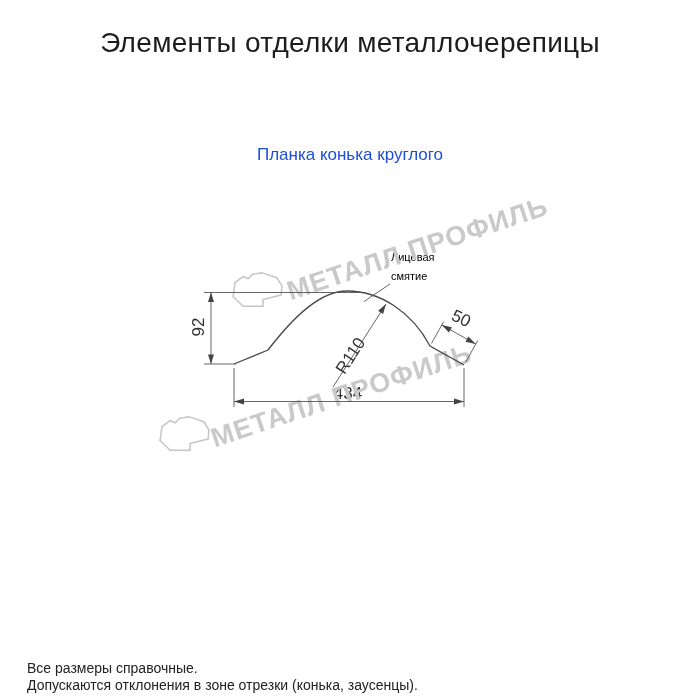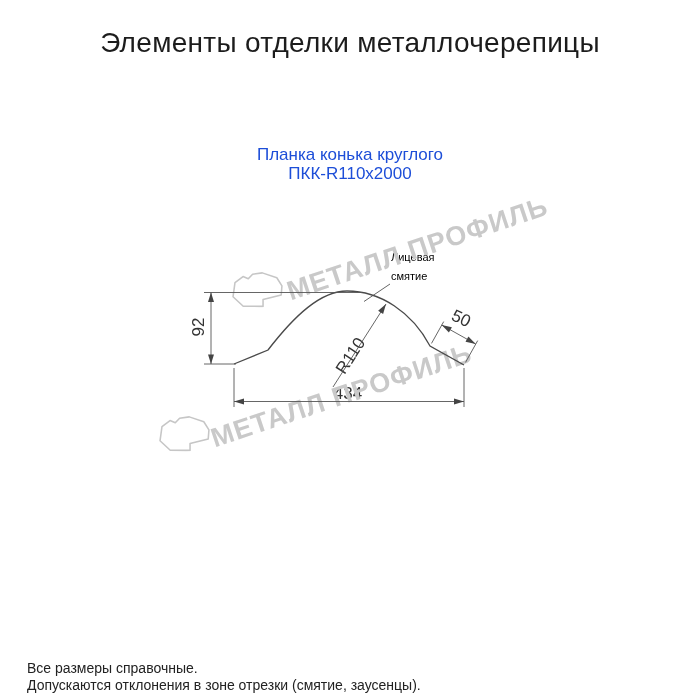--- a/index.html
+++ b/index.html
@@ -51,21 +51,20 @@
   <svg class="abs wm-logo" style="left:154px;top:405px;transform:rotate(-8deg);" width="60" height="47" viewBox="0 0 58 48">
     <path d="M3,33 L7,19 L16,14 L21,17 L26,13 L36,13 L50,20 L54,29 L52,38 L33,40 L32,47 L12,44 Z" fill="none" stroke="#c6c6c6" stroke-width="1.6" stroke-linejoin="round"></path>
   </svg>
   <div class="abs wm-text" style="left:212px;top:424px;transform:rotate(-18.5deg);">МЕТАЛЛ ПРОФИЛЬ</div>
 </div>
 
 <div class="abs page-title">Элементы отделки металлочерепицы</div>
 
 <div class="abs subtitle">
   <div>Планка конька круглого</div>
-  <div>ПКК-R110х2000</div>
 </div>
 
 <svg class="abs layer-draw" style="left:0;top:0;" width="700" height="700" viewBox="0 0 700 700">
 
   <path d="M234,364 L268,350 C295,315 321,291 347,291 C380,291 412,312 430,346 L464,365" fill="none" stroke="#4a4a4a" stroke-width="1.3"></path>
 
   <path d="M204,292.5 H362" stroke="#555" stroke-width="0.9" fill="none"></path>
   <path d="M204,364 H236" stroke="#555" stroke-width="0.9" fill="none"></path>
   <path d="M211,292.5 V364" stroke="#555" stroke-width="0.9" fill="none"></path>
   <polygon points="211,292.5 208,302 214,302" fill="#444"></polygon>
@@ -96,13 +95,13 @@
 <div class="abs dim" style="left:329px;top:347px;width:44px;height:18px;transform:rotate(-57deg);">R110</div>
 
 <div class="abs dim" style="left:448px;top:310px;width:26px;height:18px;transform:rotate(25deg);">50</div>
 
 <div class="abs face-label" style="left:391px;top:248px;">
   <div>Лицевая</div>
   <div>смятие</div>
 </div>
 
 <div class="abs footnote" style="left:27px;top:638px;">Все размеры справочные.</div>
-<div class="abs footnote" style="left:27px;top:655px;">Допускаются отклонения в зоне отрезки (смятие, заусенцы).</div>
+<div class="abs footnote" style="left:27px;top:655px;">Допускаются отклонения в зоне отрезки (конька, заусенцы).</div>
 
 </body></html>

